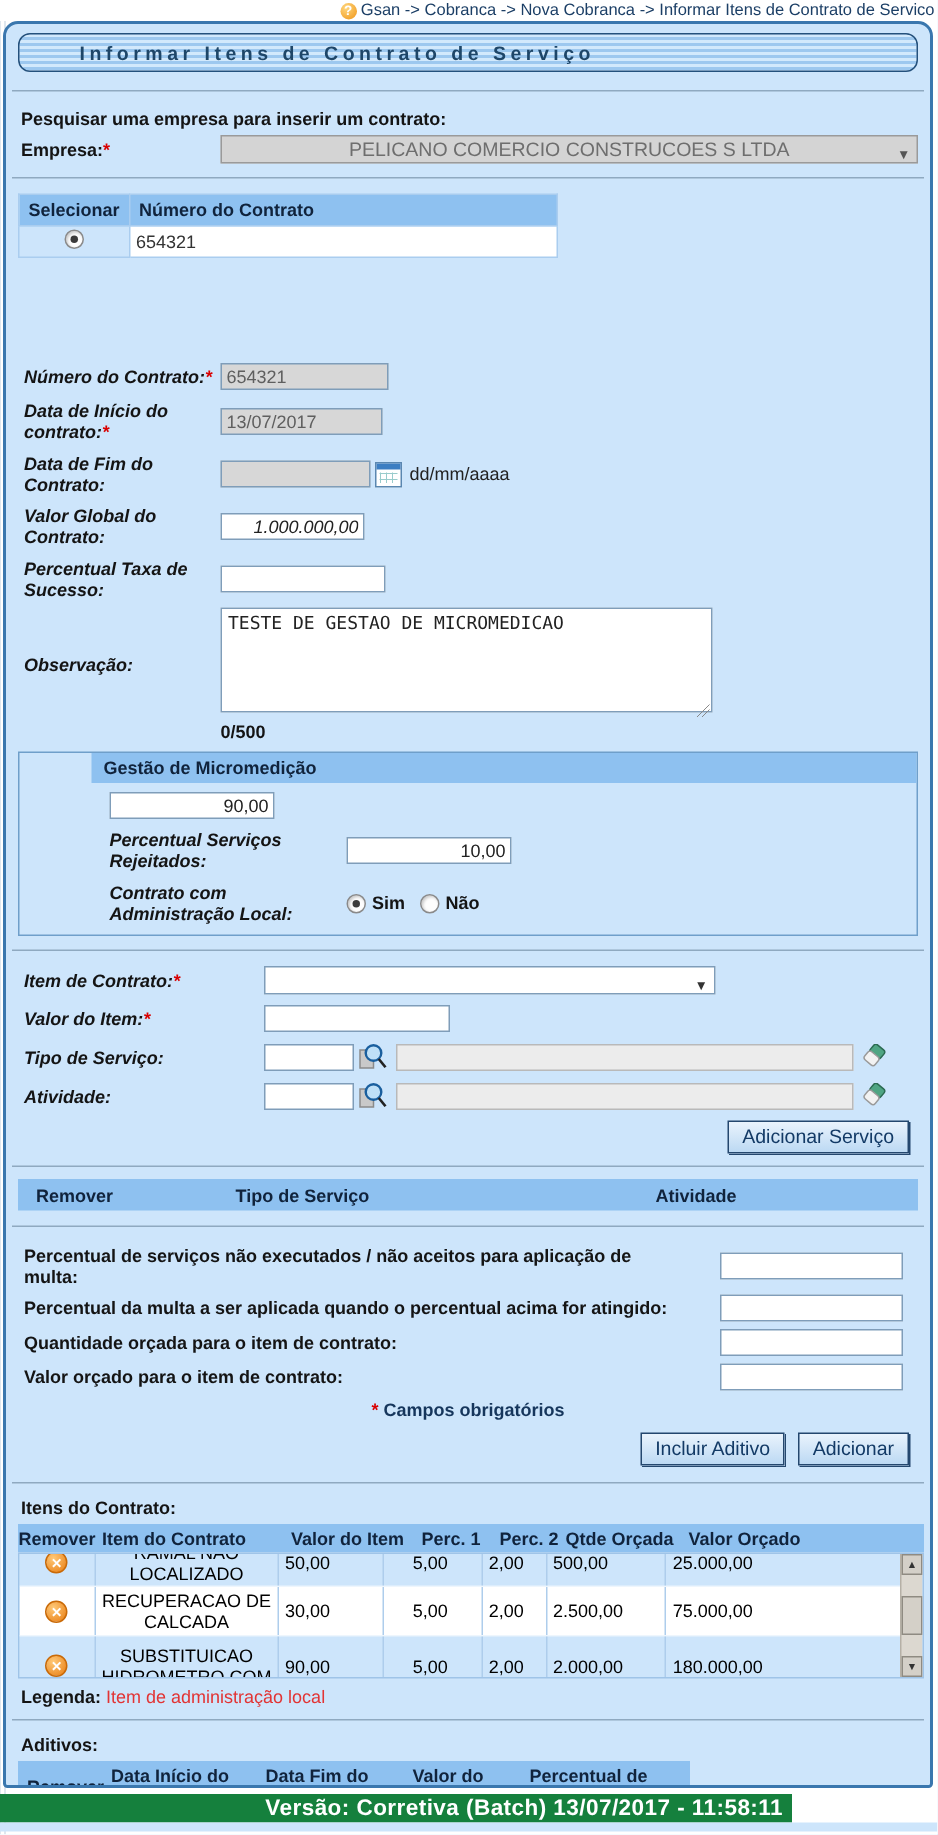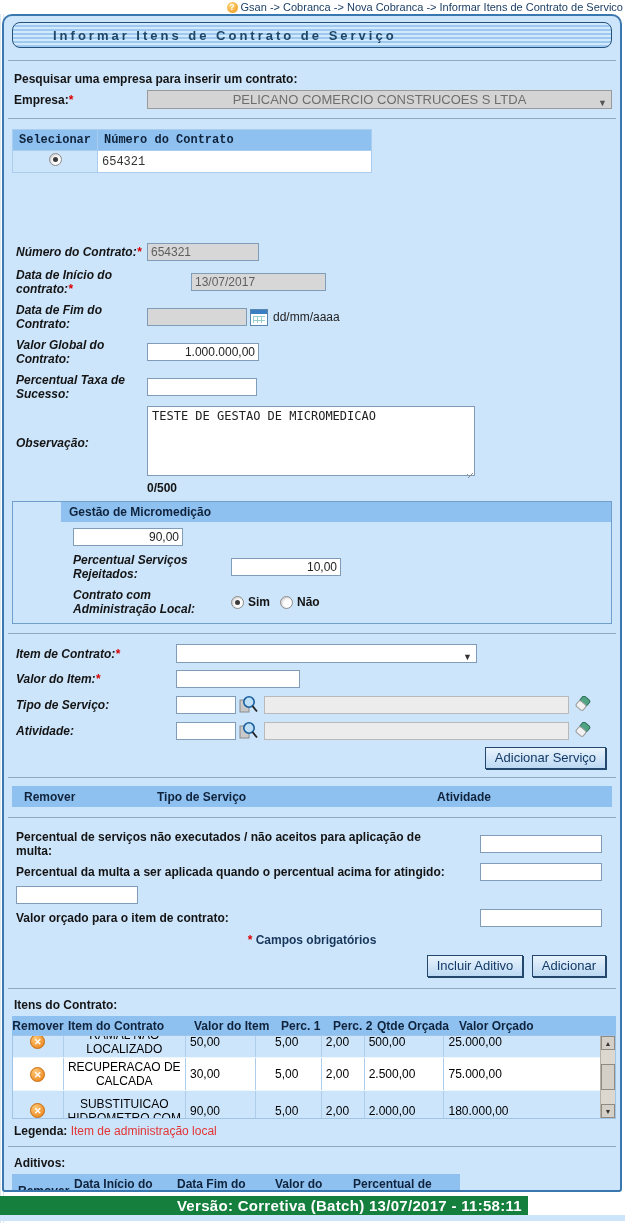--- a/index.html
+++ b/index.html
@@ -35,21 +35,21 @@
     padding:1px 3px; color:#222; }
   .txt.num { text-align:right; }
   .txt.dis { background:#d7d7d7; color:#5f5f5f; }
 
   
   .btn { display:inline-block; background:linear-gradient(180deg,#e9f3fd 0%,#bcd9f3 100%);
     border:1px solid #24476e; box-shadow:1px 1px 0 #24476e; color:#133a66; font-size:13px;
     font-family:"Liberation Sans",sans-serif; padding:2px 9px 3px 9px; cursor:pointer; }
 
   
-  .sel-table { margin:10px 0 0 8px; width:360px; border-collapse:collapse; font-size:12px;font-family:Liberation Mono, monospace; }
+  .sel-table { margin:10px 0 0 8px; width:360px; border-collapse:collapse; font-size:12px; }
   .sel-table th { background:#8ec1f0; color:#10233c; text-align:left; font-size:12px;
     padding:3px 6px; border:1px solid #aacdef; }
   .sel-table td { border:1px solid #aacdef; padding:2px 4px; height:20px; }
   .cell-radio { text-align:center; background:#cde5fb; width:62px; }
   .cell-num { background:#fff; color:#333; }
 
   .radio { display:inline-block; width:13px; height:13px; border-radius:50%;
     background:#fdfdfd; border:1px solid #8a8a8a; box-shadow:inset 1px 1px 2px #c9c9c9; position:relative; }
   .radio.on::after { content:""; position:absolute; left:3px; top:3px; width:5px; height:5px;
     border-radius:50%; background:#3b3b3b; }
@@ -187,33 +187,33 @@
 
     <div class="gap70"></div>
 
     <div class="frow">
       <span class="lbl"><span>Número do Contrato:</span><span class="star">*</span></span>
       <input class="txt dis" style="width: 112px;" readonly="" value="654321">
     </div>
 
     <div class="frow">
       <span class="lbl"><span>Data de Início do contrato:</span><span class="star">*</span></span>
-      <input class="txt dis" style="width: 135px; margin-left: 44px;" readonly="" value="13/07/2017">
+      <input class="txt dis" style="width: 108px;" readonly="" value="13/07/2017">
     </div>
 
     <div class="frow">
       <span class="lbl">Data de Fim do Contrato:</span>
       <input class="txt dis" style="width: 100px;" value="">
       <span class="cal"></span>
       <span class="hint">dd/mm/aaaa</span>
     </div>
 
     <div class="frow">
       <span class="lbl">Valor Global do Contrato:</span>
-      <input class="txt num" style="width: 112px;" value="1.000.000,00">
+      <input class="txt num" style="width: 96px; font-style: italic;" value="1.000.000,00">
     </div>
 
     <div class="frow" style="margin-bottom:5px;">
       <span class="lbl" style="line-height:14px;">Percentual Taxa de Sucesso:</span>
       <input class="txt" style="width: 110px;" value="">
     </div>
 
     <div class="frow" style="align-items:center; margin-bottom:1px;">
       <span class="lbl">Observação:</span>
       <span style="position:relative; display:inline-block;">
@@ -308,20 +308,21 @@
 
     <div class="charge-row">
       <span class="lbl">Percentual de serviços não executados / não aceitos para aplicação de multa:</span>
       <input class="txt" value="" style="">
     </div>
     <div class="charge-row">
       <span class="lbl">Percentual da multa a ser aplicada quando o percentual acima for atingido:</span>
       <input class="txt" value="" style="">
     </div>
     <div class="charge-row">
+      <span class="lbl">Quantidade orçada para o item de contrato:</span>
       <input class="txt" value="" style="">
     </div>
     <div class="charge-row">
       <span class="lbl">Valor orçado para o item de contrato:</span>
       <input class="txt" value="" style="">
     </div>
 
     <div class="req-note">
       <span class="star">*</span> <span>Campos obrigatórios</span>
     </div>

